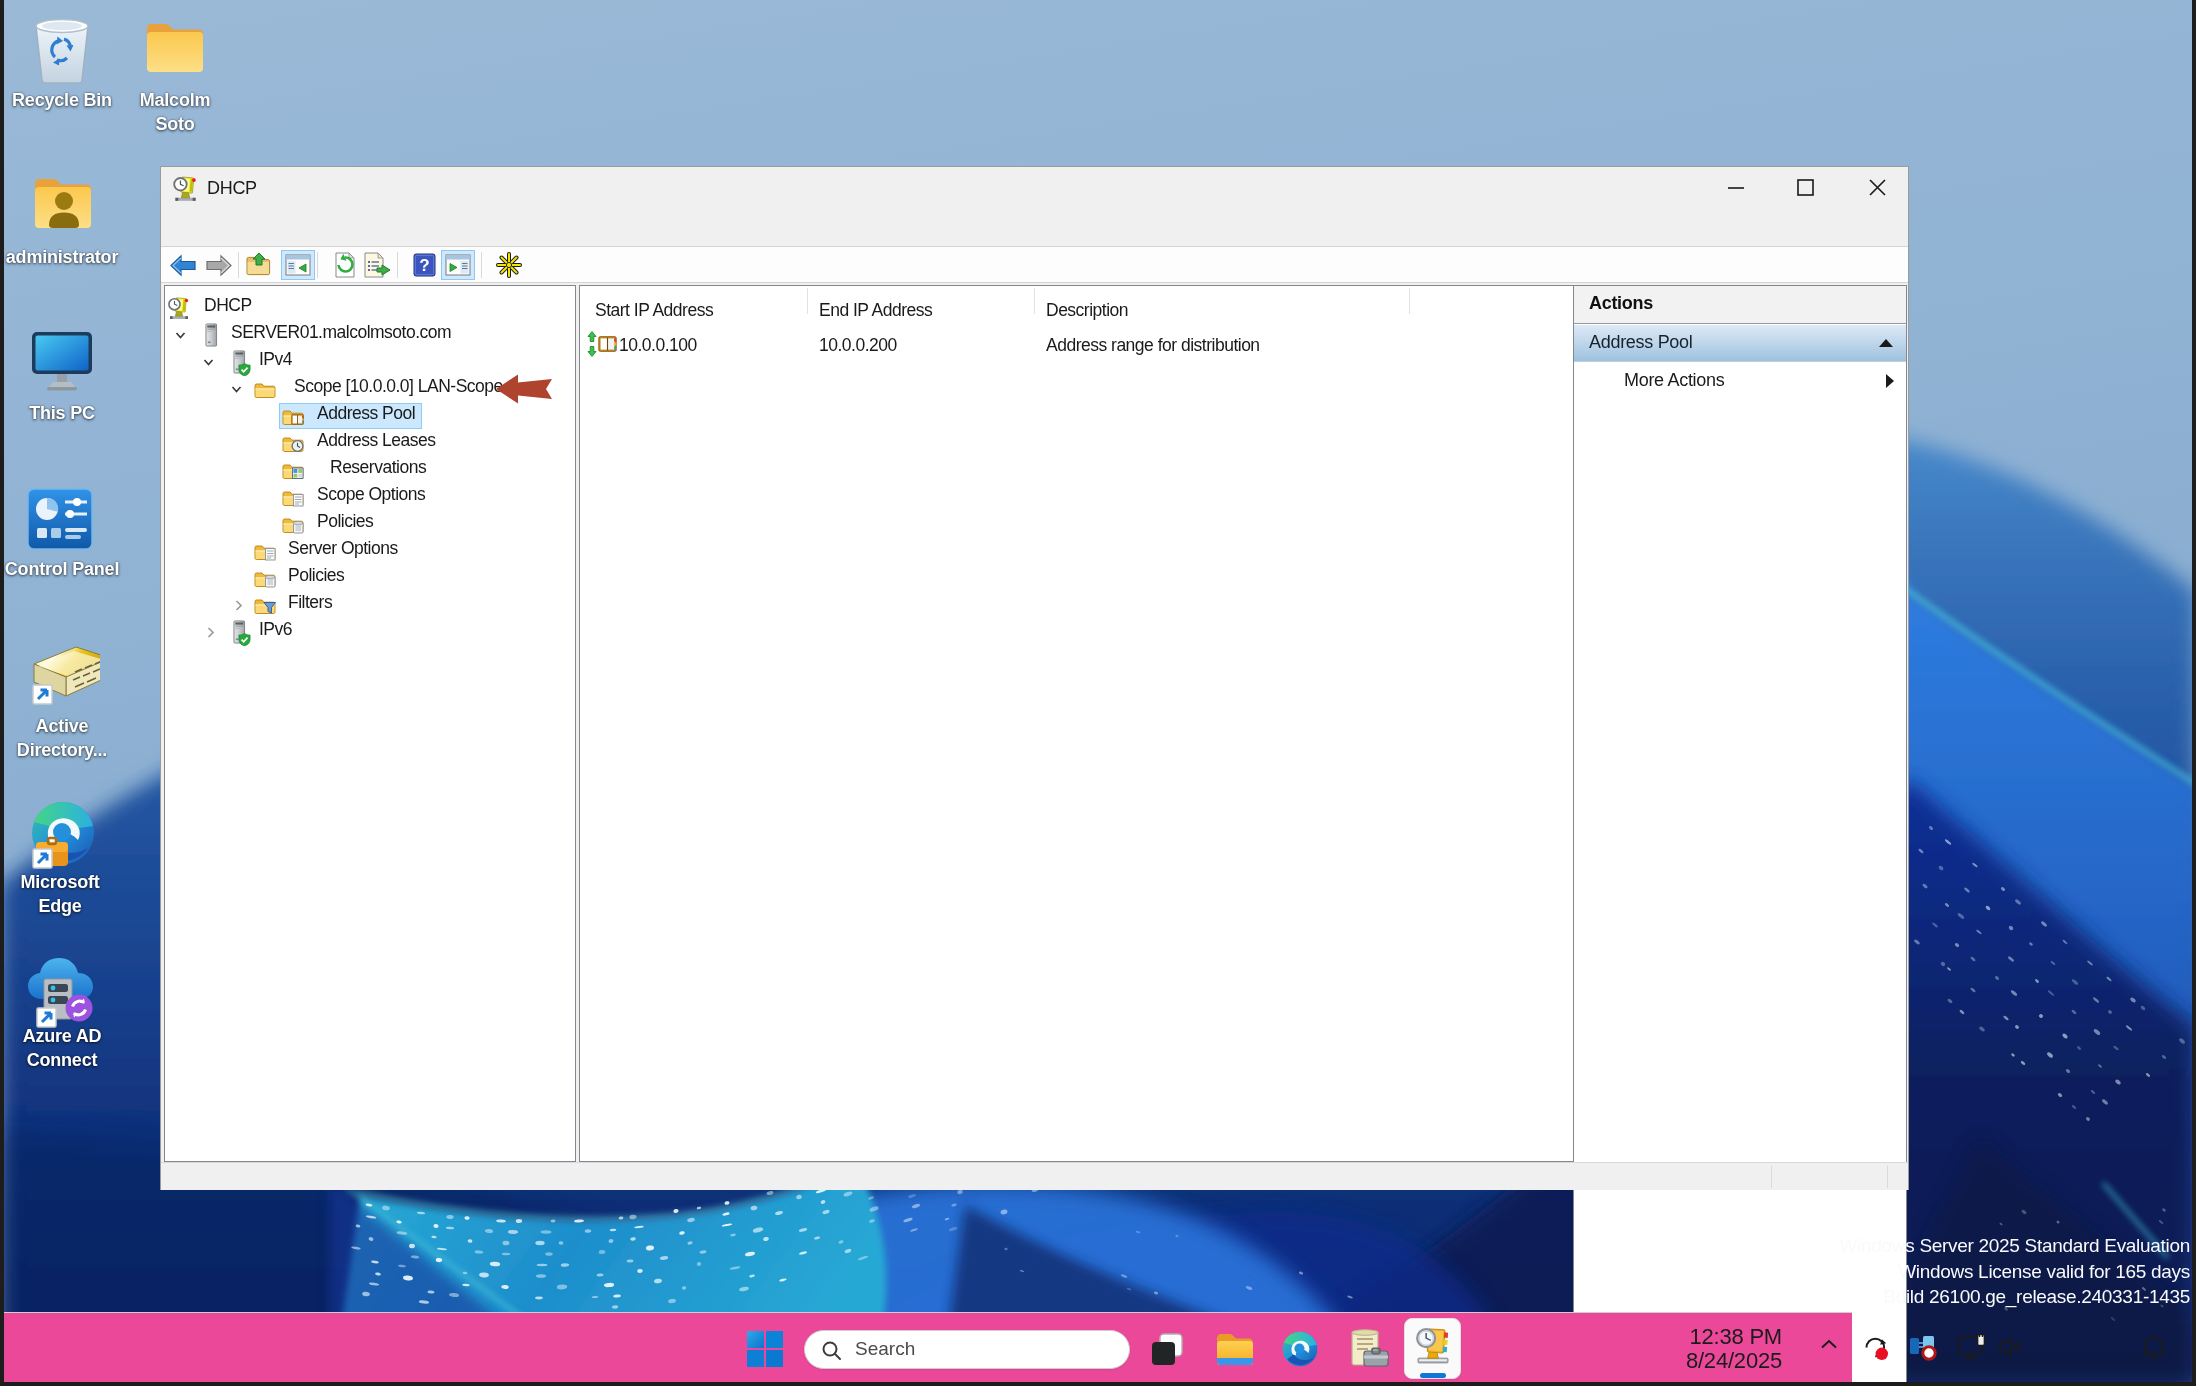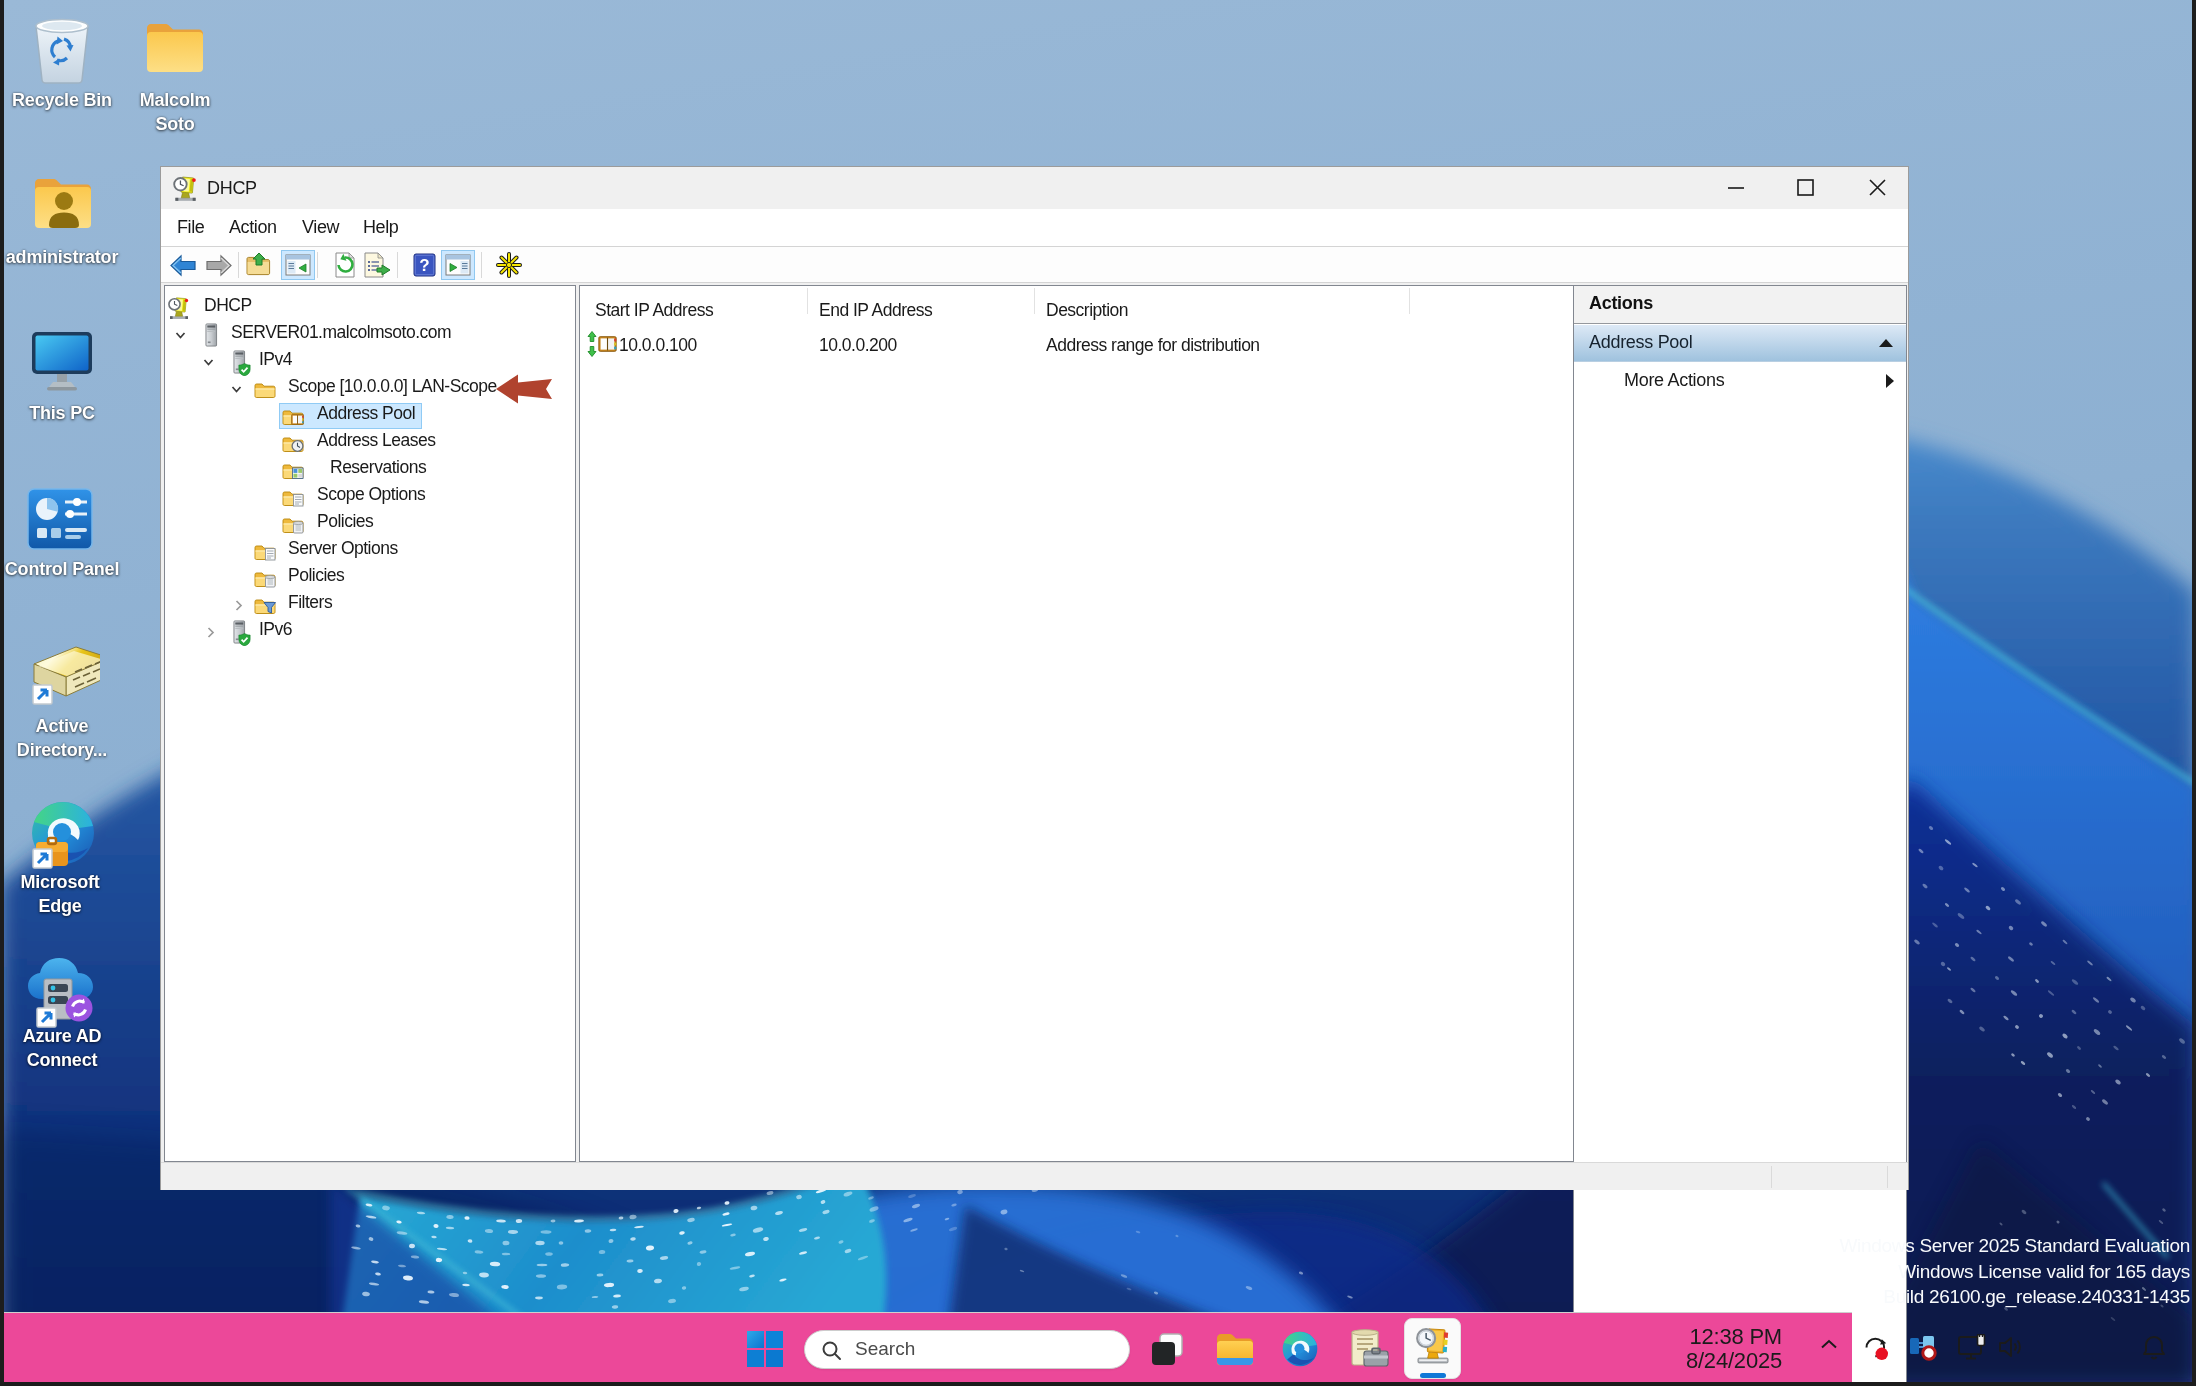--- a/index.html
+++ b/index.html
@@ -586,26 +586,20 @@
         <svg width="66" height="42">
             <rect x="26" y="13" width="15" height="15" fill="none" stroke="#1a1a1a" stroke-width="1.6"></rect>
           </svg>
       </div>
       <div class="winbtn" style="left:1683px;">
         <svg width="66" height="42">
             <path d="M26,13 L41,28 M41,13 L26,28" stroke="#1a1a1a" stroke-width="1.6"></path>
           </svg>
       </div>
     </div>
-    <div id="menubar">
-      <div class="menuitem" style="left:16px;">File</div>
-      <div class="menuitem" style="left:68px;">Action</div>
-      <div class="menuitem" style="left:141px;">View</div>
-      <div class="menuitem" style="left:202px;">Help</div>
-    </div>
     <div id="toolbar">
       <svg style="position:absolute;left:8px;top:6px;" width="29" height="25" viewBox="0 0 29 25">
         <path d="M12,3 L2,12.5 L12,22 L12,16.5 L26,16.5 L26,8.5 L12,8.5 Z" fill="#2f84d4" stroke="#1a5a9a" stroke-width="1.2"></path>
         <path d="M12,5 L4,12.5 L12,20" fill="none" stroke="#7ec0f0" stroke-width="1.4"></path>
       </svg>
       <svg style="position:absolute;left:43px;top:6px;" width="29" height="25" viewBox="0 0 29 25">
         <path d="M17,3 L27,12.5 L17,22 L17,16.5 L3,16.5 L3,8.5 L17,8.5 Z" fill="#a8a8a8" stroke="#6e6e6e" stroke-width="1.2"></path>
         <path d="M17,5 L25,12.5 L17,20" fill="none" stroke="#d8d8d8" stroke-width="1.4"></path>
       </svg>
       <div class="tsep" style="left:77px;"></div>
@@ -697,21 +691,21 @@
         <svg style="position:absolute;left:73px;top:77px;" width="13" height="13" viewBox="0 0 12 12">
           <use href="#s-shield"></use>
         </svg>
       <div class="trow" style="left:94px;top:63px;">IPv4</div>
       <svg style="position:absolute;left:65px;top:97px;" width="13" height="13" viewBox="0 0 13 13">
           <path d="M2.5,4 L6.5,8.5 L10.5,4" stroke="#3c3c3c" stroke-width="1.7" fill="none"></path>
         </svg>
       <svg style="position:absolute;left:89px;top:93px;" width="22" height="20" viewBox="0 0 22 20">
           <use href="#s-folder" y="1"></use>
         </svg>
-      <div class="trow" style="left:123px;top:90px;">Scope [10.0.0.0] LAN-Scope</div>
+      <div class="trow" style="left:129px;top:90px;">Scope [10.0.0.0] LAN-Scope</div>
       <svg style="position:absolute;left:330px;top:86px;" width="60" height="34" viewBox="0 0 60 34">
           <path d="M1,17 L23,2.5 L23,10.5 L57,7 L51,17 L57,27 L23,23.5 L23,31.5 Z" fill="#b0432e"></path>
         </svg>
       <div style="position:absolute;left:114px;top:117px;width:143px;height:26px;background:#cce8ff;border:1px solid #90cbf5;"></div>
       <svg style="position:absolute;left:117px;top:120px;" width="22" height="20" viewBox="0 0 22 20">
           <use href="#s-folder" y="1"></use>
           <use href="#s-book" x="9" y="8" width="13" height="11"></use>
         </svg>
       <div class="trow" style="left:152px;top:117px;">Address Pool</div>
       <svg style="position:absolute;left:117px;top:147px;" width="22" height="20" viewBox="0 0 22 20">

